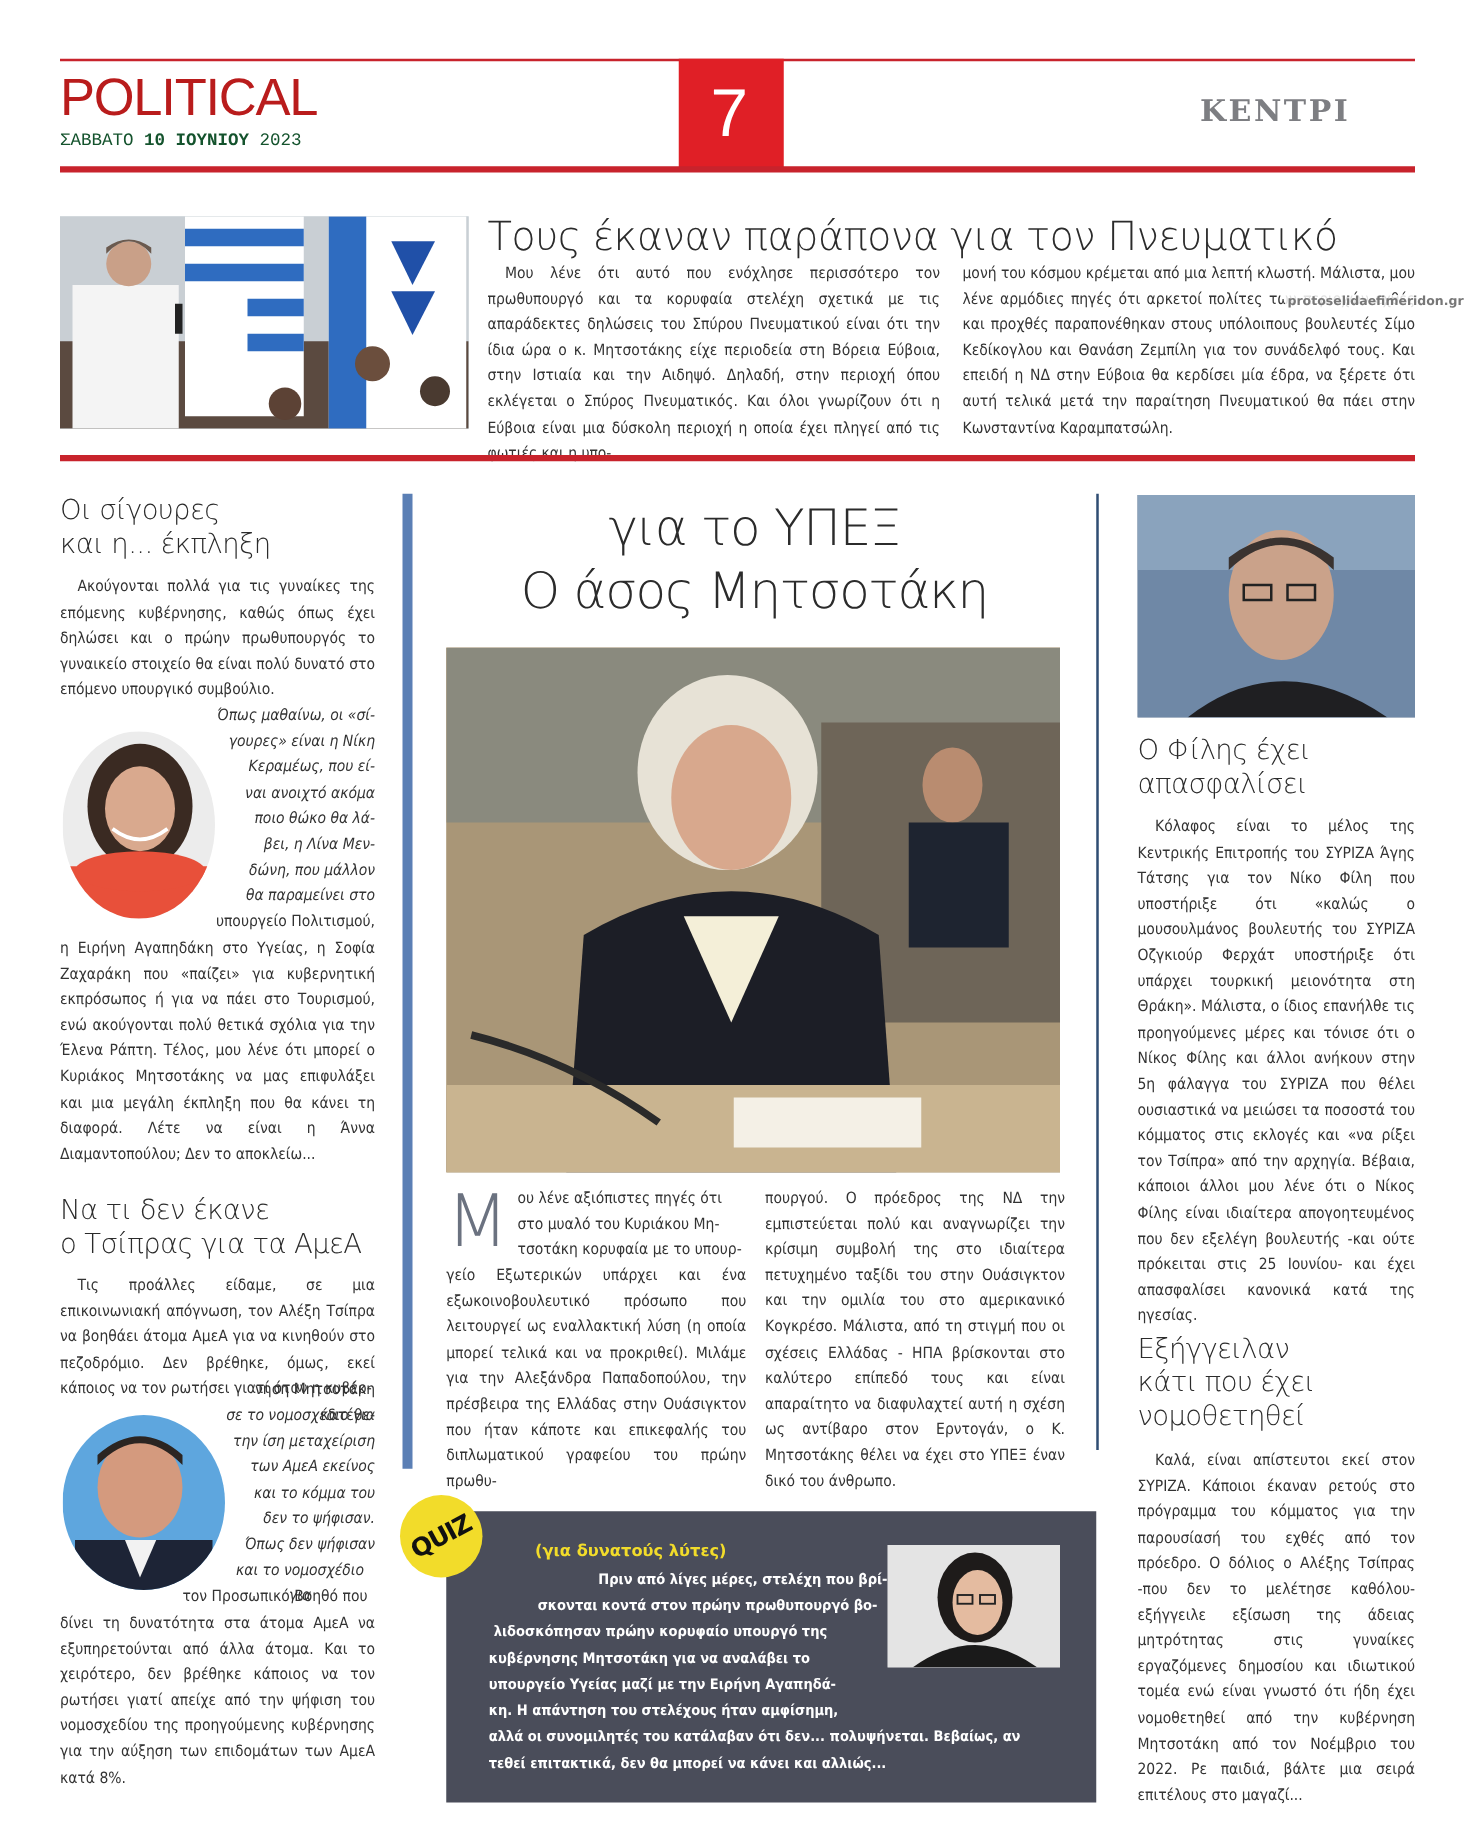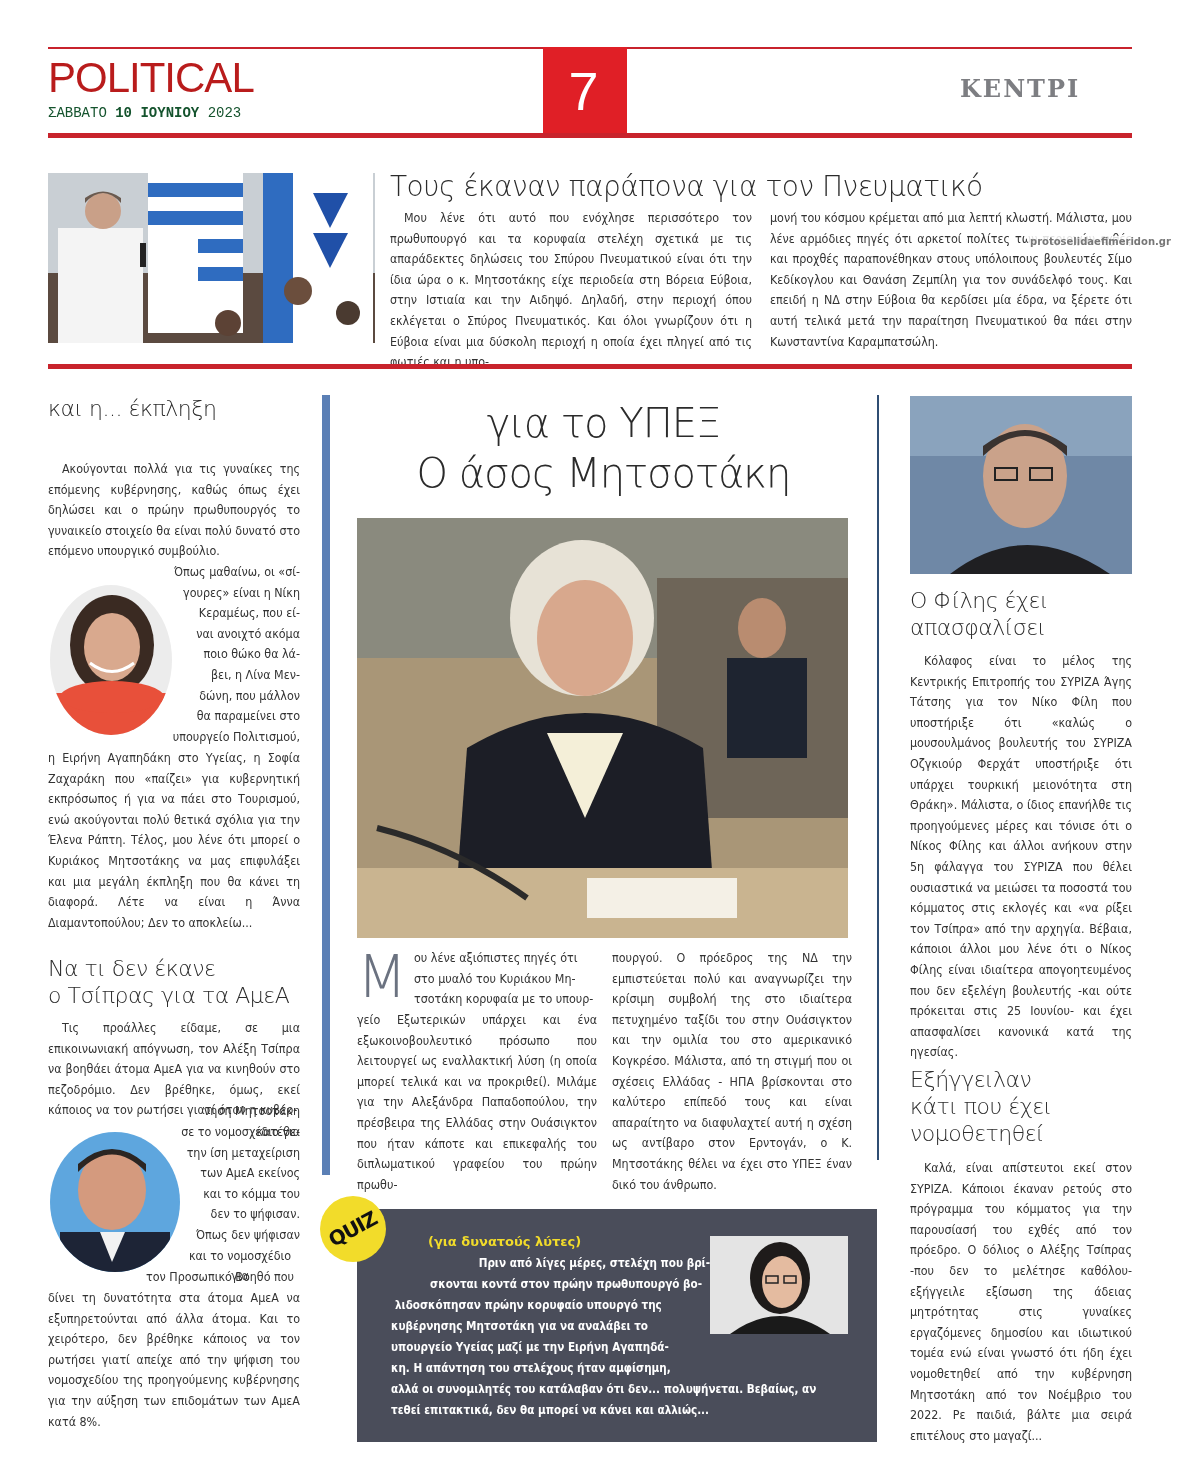--- a/index.html
+++ b/index.html
@@ -14,36 +14,36 @@
   .section-title { left: 48px; top: 56px; font-family: "Liberation Sans", sans-serif; font-size: 42px; color: #b91c1c; letter-spacing: -1px; line-height: 44px; }
   .date-line { left: 48px; top: 105px; font-family: Liberation Mono, monospace; font-size: 14px; color: #14532d; text-align: right; }
   .date-line b { font-weight: bold; }
   .page-num-box { left: 543px; top: 47px; width: 81px; height: 88px; background: #e01f26; display: flex; align-items: center; justify-content: center; }
   .page-num { font-family: "Liberation Sans", sans-serif; font-size: 54px; color: #fff; font-weight: normal; }
   .right-frame { left: 624px; top: 47px; width: 3px; height: 88px; background: #e01f26; }
   .brand { left: 960px; top: 74px; font-family: "DejaVu Serif", serif; font-weight: bold; font-size: 24px; color: #7d7e82; letter-spacing: 2px; }
 
   
   .top-photo { left: 48px; top: 173px; width: 327px; height: 170px; overflow: hidden; background: #cfd6dc; }
-  .top-headline { left: 390px; top: 170px; font-family: "DejaVu Sans", sans-serif; font-weight: 200; font-size: 28px; color: #2b2b2b; letter-spacing: -0.5px; white-space: nowrap; }
+  .top-headline { left: 390px; top: 170px; font-family: "DejaVu Sans", sans-serif; font-weight: 200; font-size: 32px; color: #2b2b2b; letter-spacing: -0.5px; white-space: nowrap; }
   .body-text { font-family: "DejaVu Sans Condensed", "DejaVu Sans", sans-serif; font-size: 12.4px; line-height: 20.6px; color: #333; text-align: justify; font-stretch: condensed; }
   .top-col1 { left: 390px; top: 208px; width: 362px; }
   .top-col2 { left: 770px; top: 208px; width: 362px; }
   .watermark { left: 1028px; top: 236px; font-family: "DejaVu Sans", sans-serif; font-size: 10px; font-weight: bold; color: #777; background: rgba(255,255,255,0.85); padding: 0 2px; }
   .divider-red { left: 48px; top: 364px; width: 1084px; height: 5px; background: #c8232c; }
 
   
   .side-head { font-family: "DejaVu Sans", sans-serif; font-weight: 200; font-size: 22px; line-height: 27px; color: #2b2b2b; letter-spacing: -0.5px; }
   .lh1 { left: 48px; top: 395px; width: 260px; }
   .left-col { width: 252px; }
   .indent { text-indent: 14px; }
   .circle-photo { border-radius: 50%; overflow: hidden; }
   .kerameos { left: 50px; top: 585px; width: 122px; height: 150px; }
   .tsipras { left: 50px; top: 1132px; width: 130px; height: 140px; }
-  .float-wrap { display: flex; flex-direction: column; align-items: flex-end; }
+  .float-wrap { display: flex; flex-direction: column; align-items: flex-end; font-style: italic; }
   .lh2 { left: 48px; top: 955px; width: 260px; }
 
   
   .blue-bar { left: 322px; top: 395px; width: 8px; height: 780px; background: #5b7fb5; }
   .navy-line { left: 877px; top: 395px; width: 2px; height: 765px; background: #2f4d73; }
   .center-headline { left: 330px; top: 398px; width: 547px; text-align: center; font-family: "DejaVu Sans", sans-serif; font-weight: 200; font-size: 40px; line-height: 50px; color: #2b2b2b; letter-spacing: -1px; }
   .main-photo { left: 357px; top: 518px; width: 491px; height: 420px; overflow: hidden; background: #b9a789; }
   .drop-cap { left: 357px; top: 948px; font-family: "DejaVu Sans", sans-serif; font-weight: 200; font-size: 58px; color: #6b7280; line-height: 58px; }
   .center-col2 { left: 612px; top: 948px; width: 240px; }
 
@@ -105,20 +105,21 @@
     <rect x="92" y="70" width="6" height="24" fill="#222"></rect>
   </svg>
 </div>
 <div class="abs top-headline">Τους έκαναν παράπονα για τον Πνευματικό</div>
 <div class="abs body-text top-col1 indent">Μου λένε ότι αυτό που ενόχλησε περισσότερο τον πρωθυπουργό και τα κορυφαία στελέχη σχετικά με τις απαράδεκτες δηλώσεις του Σπύρου Πνευματικού είναι ότι την ίδια ώρα ο κ. Μητσοτάκης είχε περιοδεία στη Βόρεια Εύβοια, στην Ιστιαία και την Αιδηψό. Δηλαδή, στην περιοχή όπου εκλέγεται ο Σπύρος Πνευματικός. Και όλοι γνωρίζουν ότι η Εύβοια είναι μια δύσκολη περιοχή η οποία έχει πληγεί από τις φωτιές και η υπο-</div>
 <div class="abs body-text top-col2">μονή του κόσμου κρέμεται από μια λεπτή κλωστή. Μάλιστα, μου λένε αρμόδιες πηγές ότι αρκετοί πολίτες των περιοχών εχθές και προχθές παραπονέθηκαν στους υπόλοιπους βουλευτές Σίμο Κεδίκογλου και Θανάση Ζεμπίλη για τον συνάδελφό τους. Και επειδή η ΝΔ στην Εύβοια θα κερδίσει μία έδρα, να ξέρετε ότι αυτή τελικά μετά την παραίτηση Πνευματικού θα πάει στην Κωνσταντίνα Καραμπατσώλη.</div>
 <div class="abs watermark">protoselidaefimeridon.gr</div>
 <div class="abs divider-red"></div>
 
 <div class="abs side-head lh1">
+  <div>Οι σίγουρες</div>
   <div>και η... έκπληξη</div>
 </div>
 <div class="abs body-text left-col indent" style="left:48px; top:459px;">Ακούγονται πολλά για τις γυναίκες της επόμενης κυβέρνησης, καθώς όπως έχει δηλώσει και ο πρώην πρωθυπουργός το γυναικείο στοιχείο θα είναι πολύ δυνατό στο επόμενο υπουργικό συμβούλιο.</div>
 <div class="abs circle-photo kerameos">
   <svg width="122" height="150" viewBox="0 0 122 150">
     <rect width="122" height="150" fill="#ececec"></rect>
     <ellipse cx="62" cy="60" rx="42" ry="50" fill="#3a2a22"></ellipse>
     <ellipse cx="62" cy="62" rx="28" ry="34" fill="#d9a98e"></ellipse>
     <path d="M40 78 Q62 95 84 78" stroke="#fff" stroke-width="3" fill="none"></path>
     <rect x="0" y="108" width="122" height="42" fill="#e8503a"></rect>

